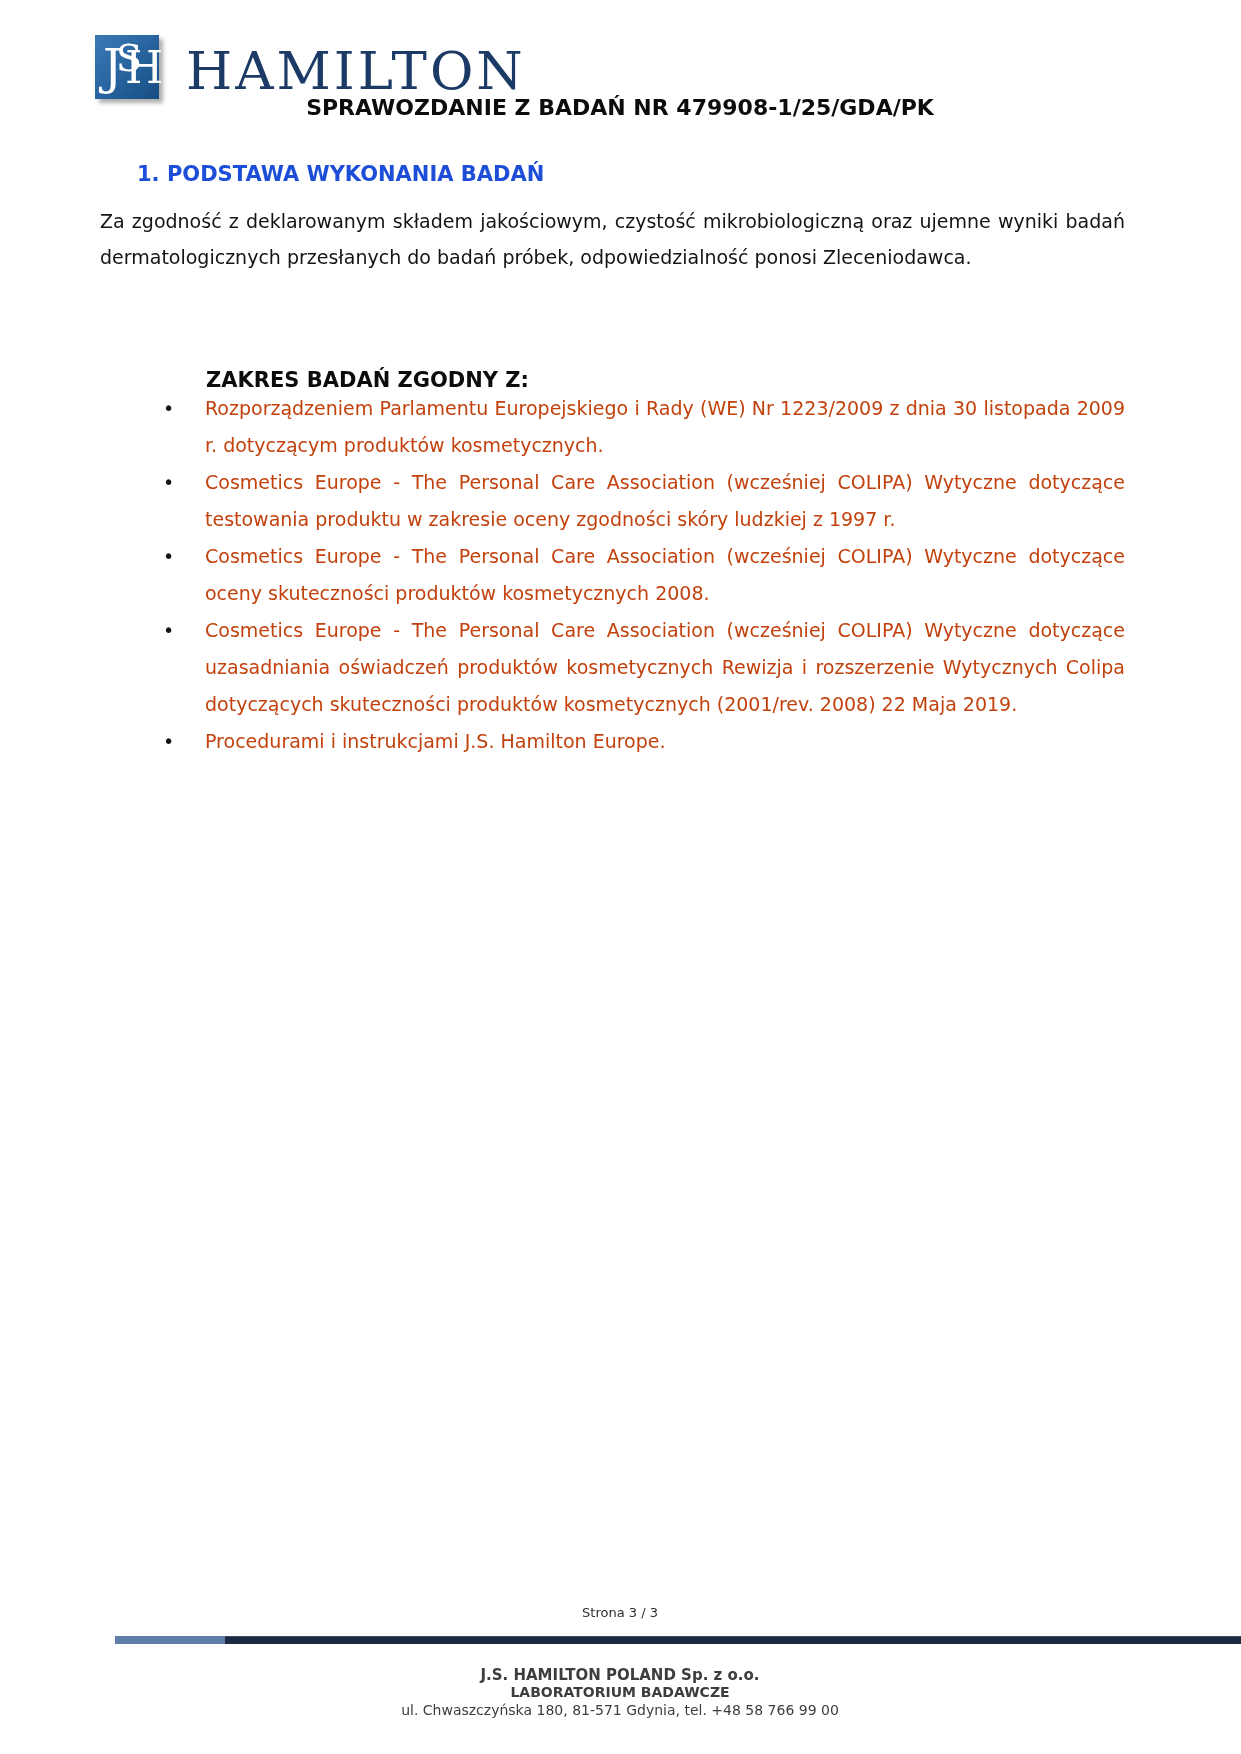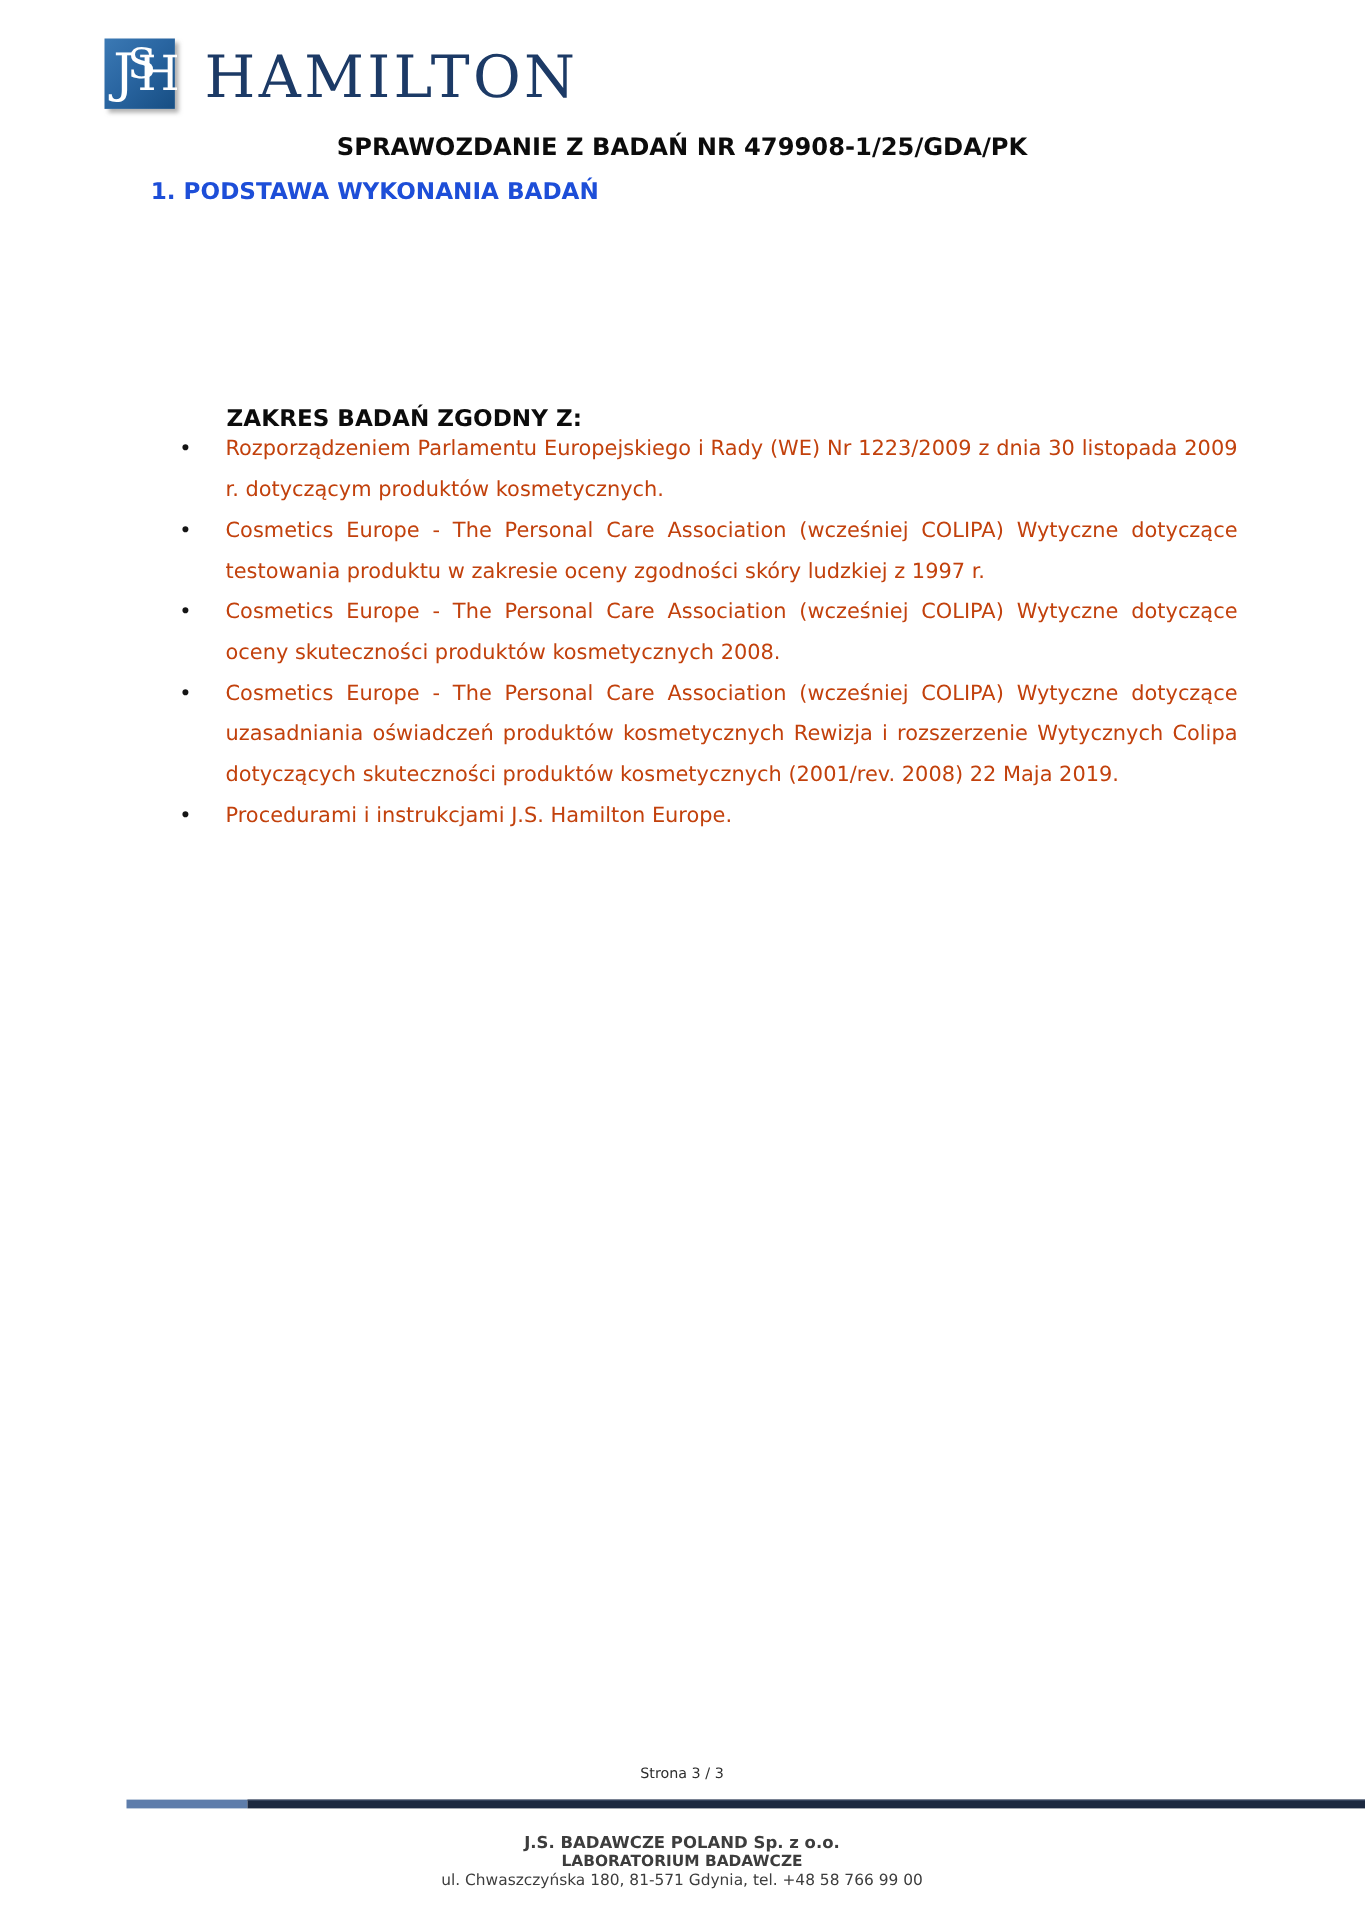--- a/index.html
+++ b/index.html
@@ -44,21 +44,21 @@
     font-size: 53px;
     letter-spacing: 3px;
     color: #1c3a66;
     line-height: 1;
   }
 
   
   .report-title {
     position: absolute;
     left: 100px;
-    top: 122px;
+    top: 95px;
     width: 1040px;
     margin: 0;
     text-align: center;
     font-size: 22px;
     font-weight: bold;
     color: #0c0c0c;
   }
   .section-heading {
     position: absolute;
     left: 137px;
@@ -155,37 +155,38 @@
   <div class="logo-mark">
     <span class="logo-j">J</span>
     <span class="logo-s">S</span>
     <span class="logo-h">H</span>
   </div>
   <div class="brand-word">HAMILTON</div>
 
   <h1 class="report-title">SPRAWOZDANIE Z BADAŃ NR 479908-1/25/GDA/PK</h1>
 
   <h2 class="section-heading">1. PODSTAWA WYKONANIA BADAŃ</h2>
+  <p class="body-par">Za zgodność z deklarowanym składem jakościowym, czystość mikrobiologiczną oraz ujemne wyniki badań dermatologicznych przesłanych do badań próbek, odpowiedzialność ponosi Zleceniodawca.</p>
 
   <h3 class="scope-heading">ZAKRES BADAŃ ZGODNY Z:</h3>
   <ul class="scope-list">
 
       <li><span>Rozporządzeniem Parlamentu Europejskiego i Rady (WE) Nr 1223/2009 z dnia 30 listopada 2009 r. dotyczącym produktów kosmetycznych.</span></li>
 
       <li><span>Cosmetics Europe - The Personal Care Association (wcześniej COLIPA) Wytyczne dotyczące testowania produktu w zakresie oceny zgodności skóry ludzkiej z 1997 r.</span></li>
 
       <li><span>Cosmetics Europe - The Personal Care Association (wcześniej COLIPA) Wytyczne dotyczące oceny skuteczności produktów kosmetycznych 2008.</span></li>
 
       <li><span>Cosmetics Europe - The Personal Care Association (wcześniej COLIPA) Wytyczne dotyczące uzasadniania oświadczeń produktów kosmetycznych Rewizja i rozszerzenie Wytycznych Colipa dotyczących skuteczności produktów kosmetycznych (2001/rev. 2008) 22 Maja 2019.</span></li>
 
       <li><span>Procedurami i instrukcjami J.S. Hamilton Europe.</span></li>
     </ul>
 
   <div class="page-num">Strona 3 / 3</div>
   <div class="footer-bar">
     <span class="bar-light"></span>
     <span class="bar-dark"></span>
   </div>
-  <div class="f-company">J.S. BADAWCZE POLAND Sp. z o.o.</div>
+  <div class="f-company">J.S. HAMILTON POLAND Sp. z o.o.</div>
   <div class="f-lab">LABORATORIUM BADAWCZE</div>
   <div class="f-address">ul. Chwaszczyńska 180, 81-571 Gdynia, tel. +48 58 766 99 00</div>
 
 </div>
 
 </body></html>

